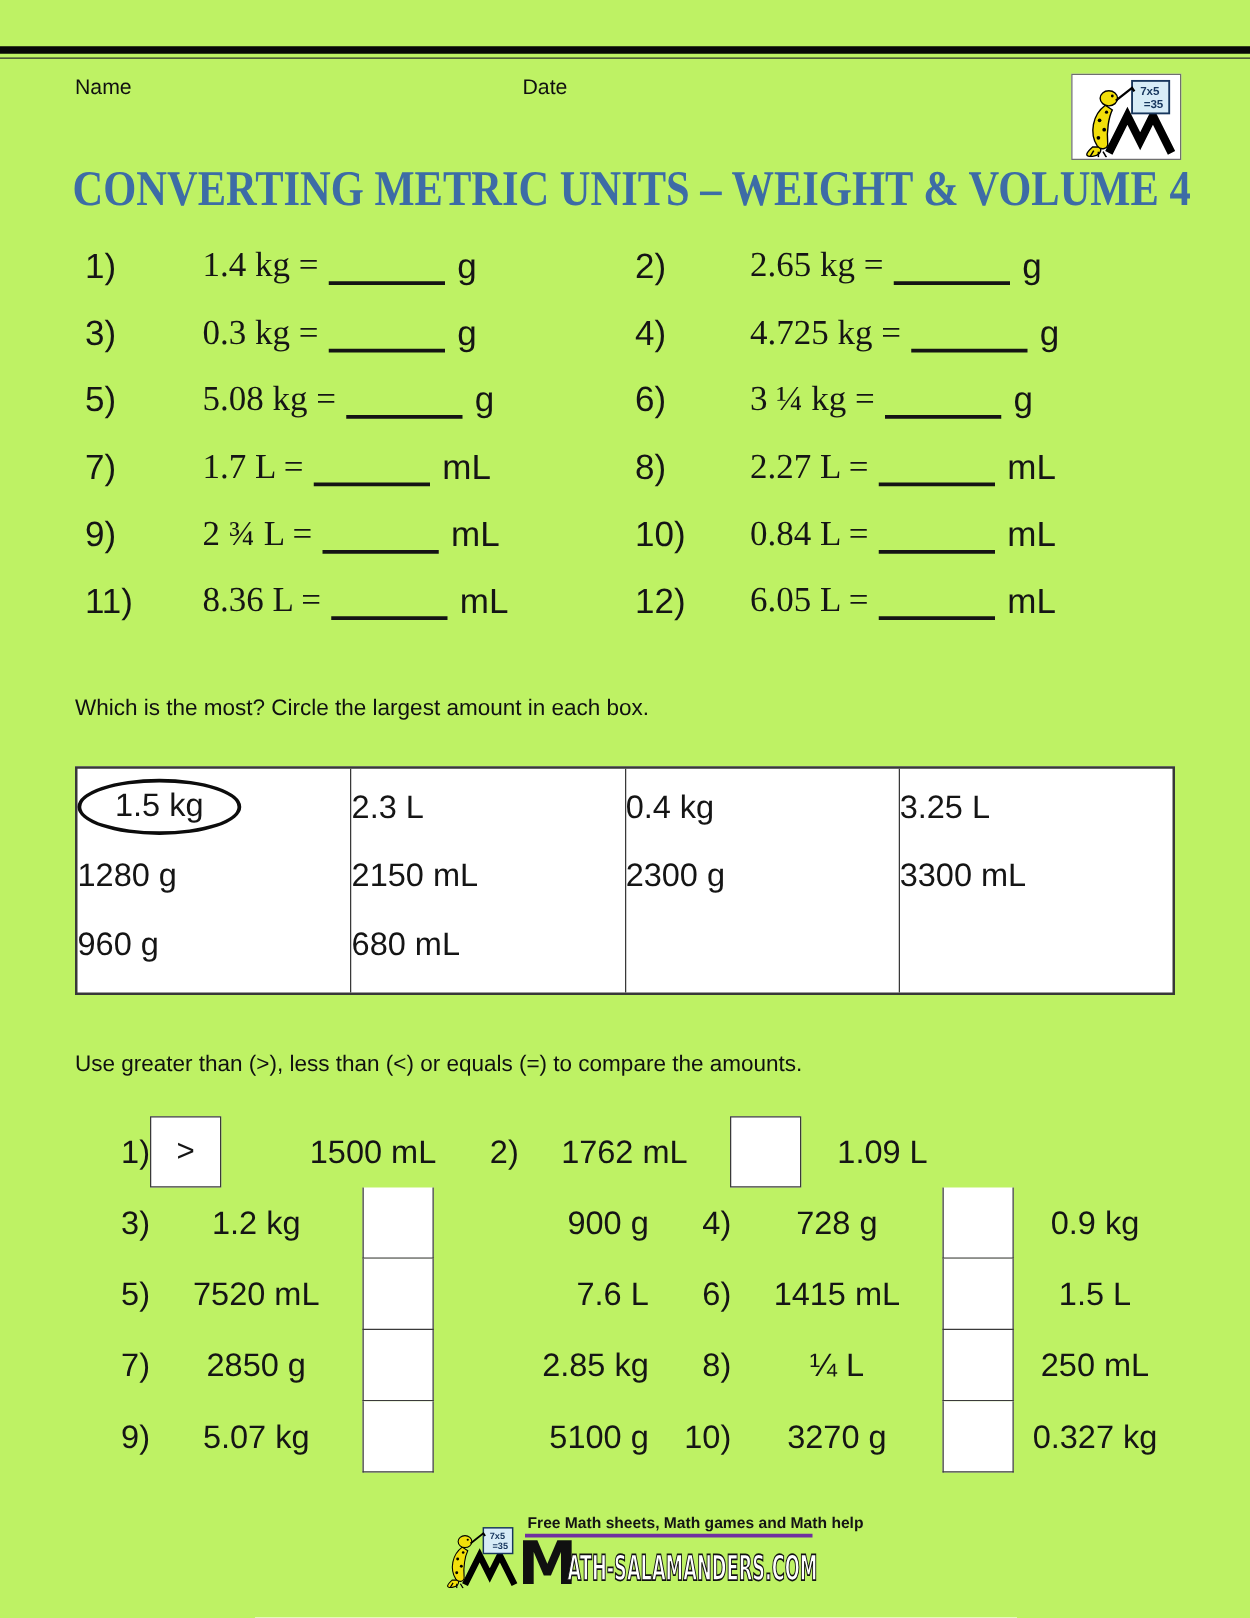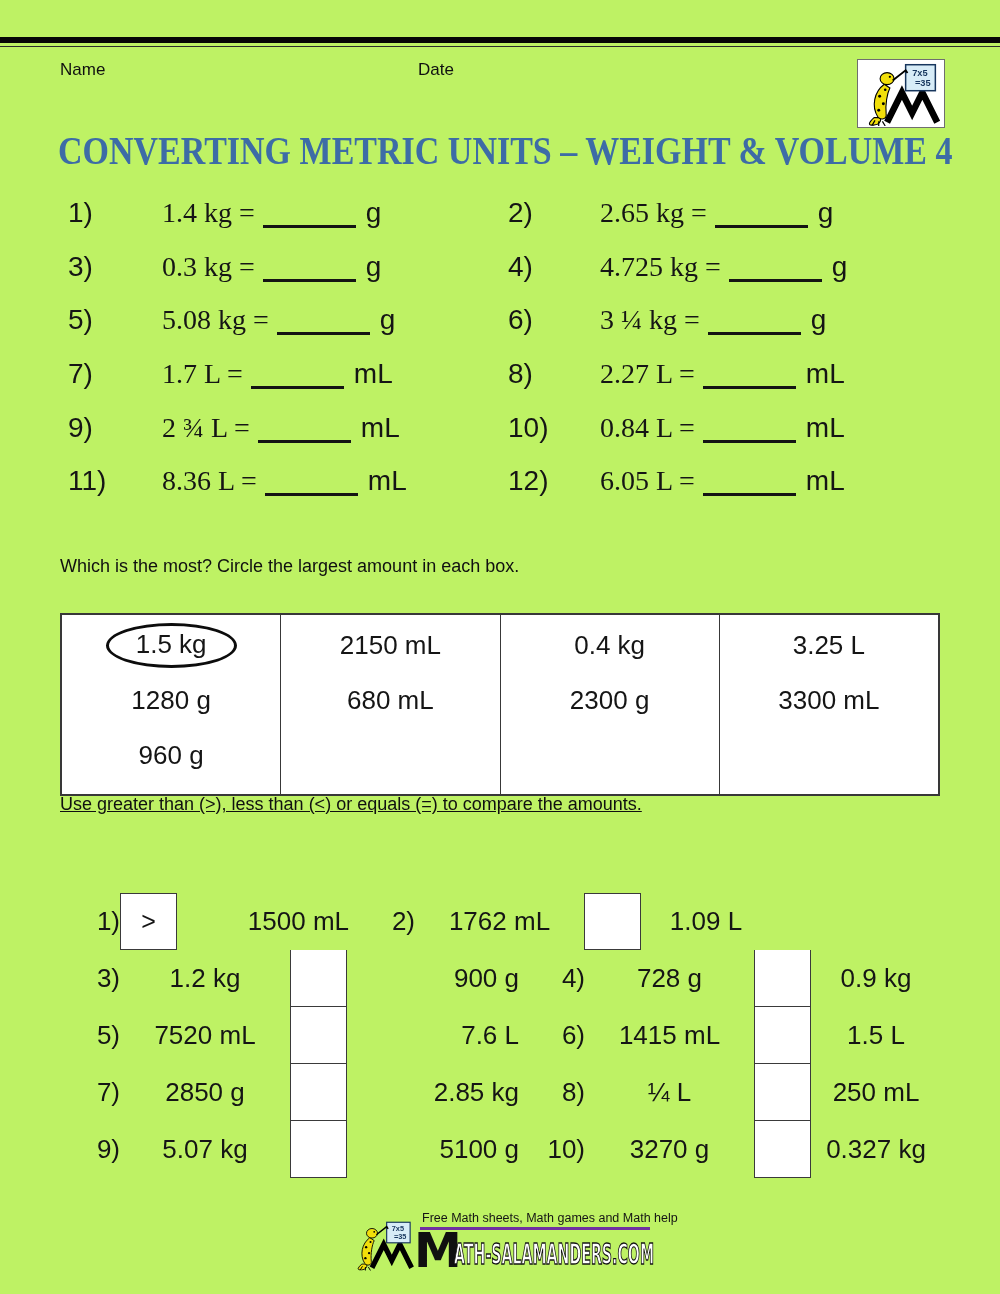--- a/index.html
+++ b/index.html
@@ -24,48 +24,48 @@
   .conv-col-right{left:508px;width:460px;}
   .conv-row{height:53.7px;display:flex;align-items:center;font-size:28px;}
   .conv-num{display:inline-block;flex:0 0 auto;}
   .conv-col-left .conv-num{width:94px;}
   .conv-col-right .conv-num{width:92px;}
   .conv-expr{flex:0 0 auto;font-family:Liberation Serif, serif;}
   .blank{display:inline-block;flex:0 0 auto;width:93px;height:27px;border-bottom:3px solid #141414;margin-left:8px;}
   .conv-unit{margin-left:10px;flex:0 0 auto;}
   .instr{position:absolute;left:60px;font-size:18px;color:#101010;white-space:nowrap;}
   .instr-circle{top:556px;}
-  .instr-compare{top:794px;text-decoration:underline;}
+  .instr-compare{top:841px;}
   .most-table{
     position:absolute;left:60px;top:613px;width:880px;height:183px;
     border:2px solid #383838;box-sizing:border-box;display:flex;background:#fff;
   }
   .tbl-col{flex:1 1 0;border-right:1.5px solid #383838;padding-top:3px;box-sizing:border-box;}
   .tbl-col:last-child{border-right:none;}
-  .tbl-item{height:55px;display:flex;align-items:center;justify-content:center;font-size:26px;}
+  .tbl-item{height:55px;display:flex;align-items:center;font-size:26px;}
   .circled{display:inline-block;border:3.5px solid #0c0c0c;border-radius:50%;padding:3px 27px 5px 27px;}
   .cmp-block{position:absolute;left:45px;top:893px;width:910px;}
   .cmp-row{height:57px;display:flex;align-items:center;font-size:26px;}
   .cmp-num{flex:0 0 auto;text-align:right;}
   .cmp-num-l{width:75px;}
   .cmp-num-r{width:66px;}
   .cmp-val{flex:0 0 auto;text-align:center;}
   .cmp-val-l1{width:170px;}
   .cmp-val-l2{width:172px;text-align:right;}
   .cmp-val-r1{width:169px;}
   .cmp-val-r2{width:130px;}
   .cmp-box{
     flex:0 0 auto;width:57px;height:57px;box-sizing:border-box;background:#fff;
     border:1.5px solid #3a3a3a;display:flex;align-items:center;justify-content:center;font-size:25px;
   }
   .cmp-row + .cmp-row .cmp-box{border-top:none;}
   .footer{position:absolute;left:0;top:1211px;width:1000px;display:flex;justify-content:center;align-items:flex-start;}
   .footer-minilogo{flex:0 0 auto;margin-top:4px;}
   .footer-right{width:234px;flex:0 0 auto;}
-  .footer-tagline{font-size:12.5px;font-weight:400;color:#141414;white-space:nowrap;padding-left:6px;}
+  .footer-tagline{font-size:12.5px;font-weight:700;color:#141414;white-space:nowrap;padding-left:6px;}
   .footer-rule{width:230px;height:3px;background:#7030A0;margin:2px 0 0 4px;}
   .footer-wordmark{margin-left:-30px;display:block;}
   .hidden-defs{position:absolute;width:0;height:0;overflow:hidden;}
 </style>
 </head>
 <body>
 
 <svg class="hidden-defs" aria-hidden="true">
   <defs>
     <symbol id="sala-logo" viewBox="0 0 90 70">
@@ -188,20 +188,21 @@
 
   <div class="most-table">
     <div class="tbl-col">
       <div class="tbl-item">
           <span class="circled">1.5 kg</span>
         </div>
       <div class="tbl-item">1280 g</div>
       <div class="tbl-item">960 g</div>
     </div>
     <div class="tbl-col">
+      <div class="tbl-item">2.3 L</div>
       <div class="tbl-item">2150 mL</div>
       <div class="tbl-item">680 mL</div>
     </div>
     <div class="tbl-col">
       <div class="tbl-item">0.4 kg</div>
       <div class="tbl-item">2300 g</div>
     </div>
     <div class="tbl-col">
       <div class="tbl-item">3.25 L</div>
       <div class="tbl-item">3300 mL</div>

